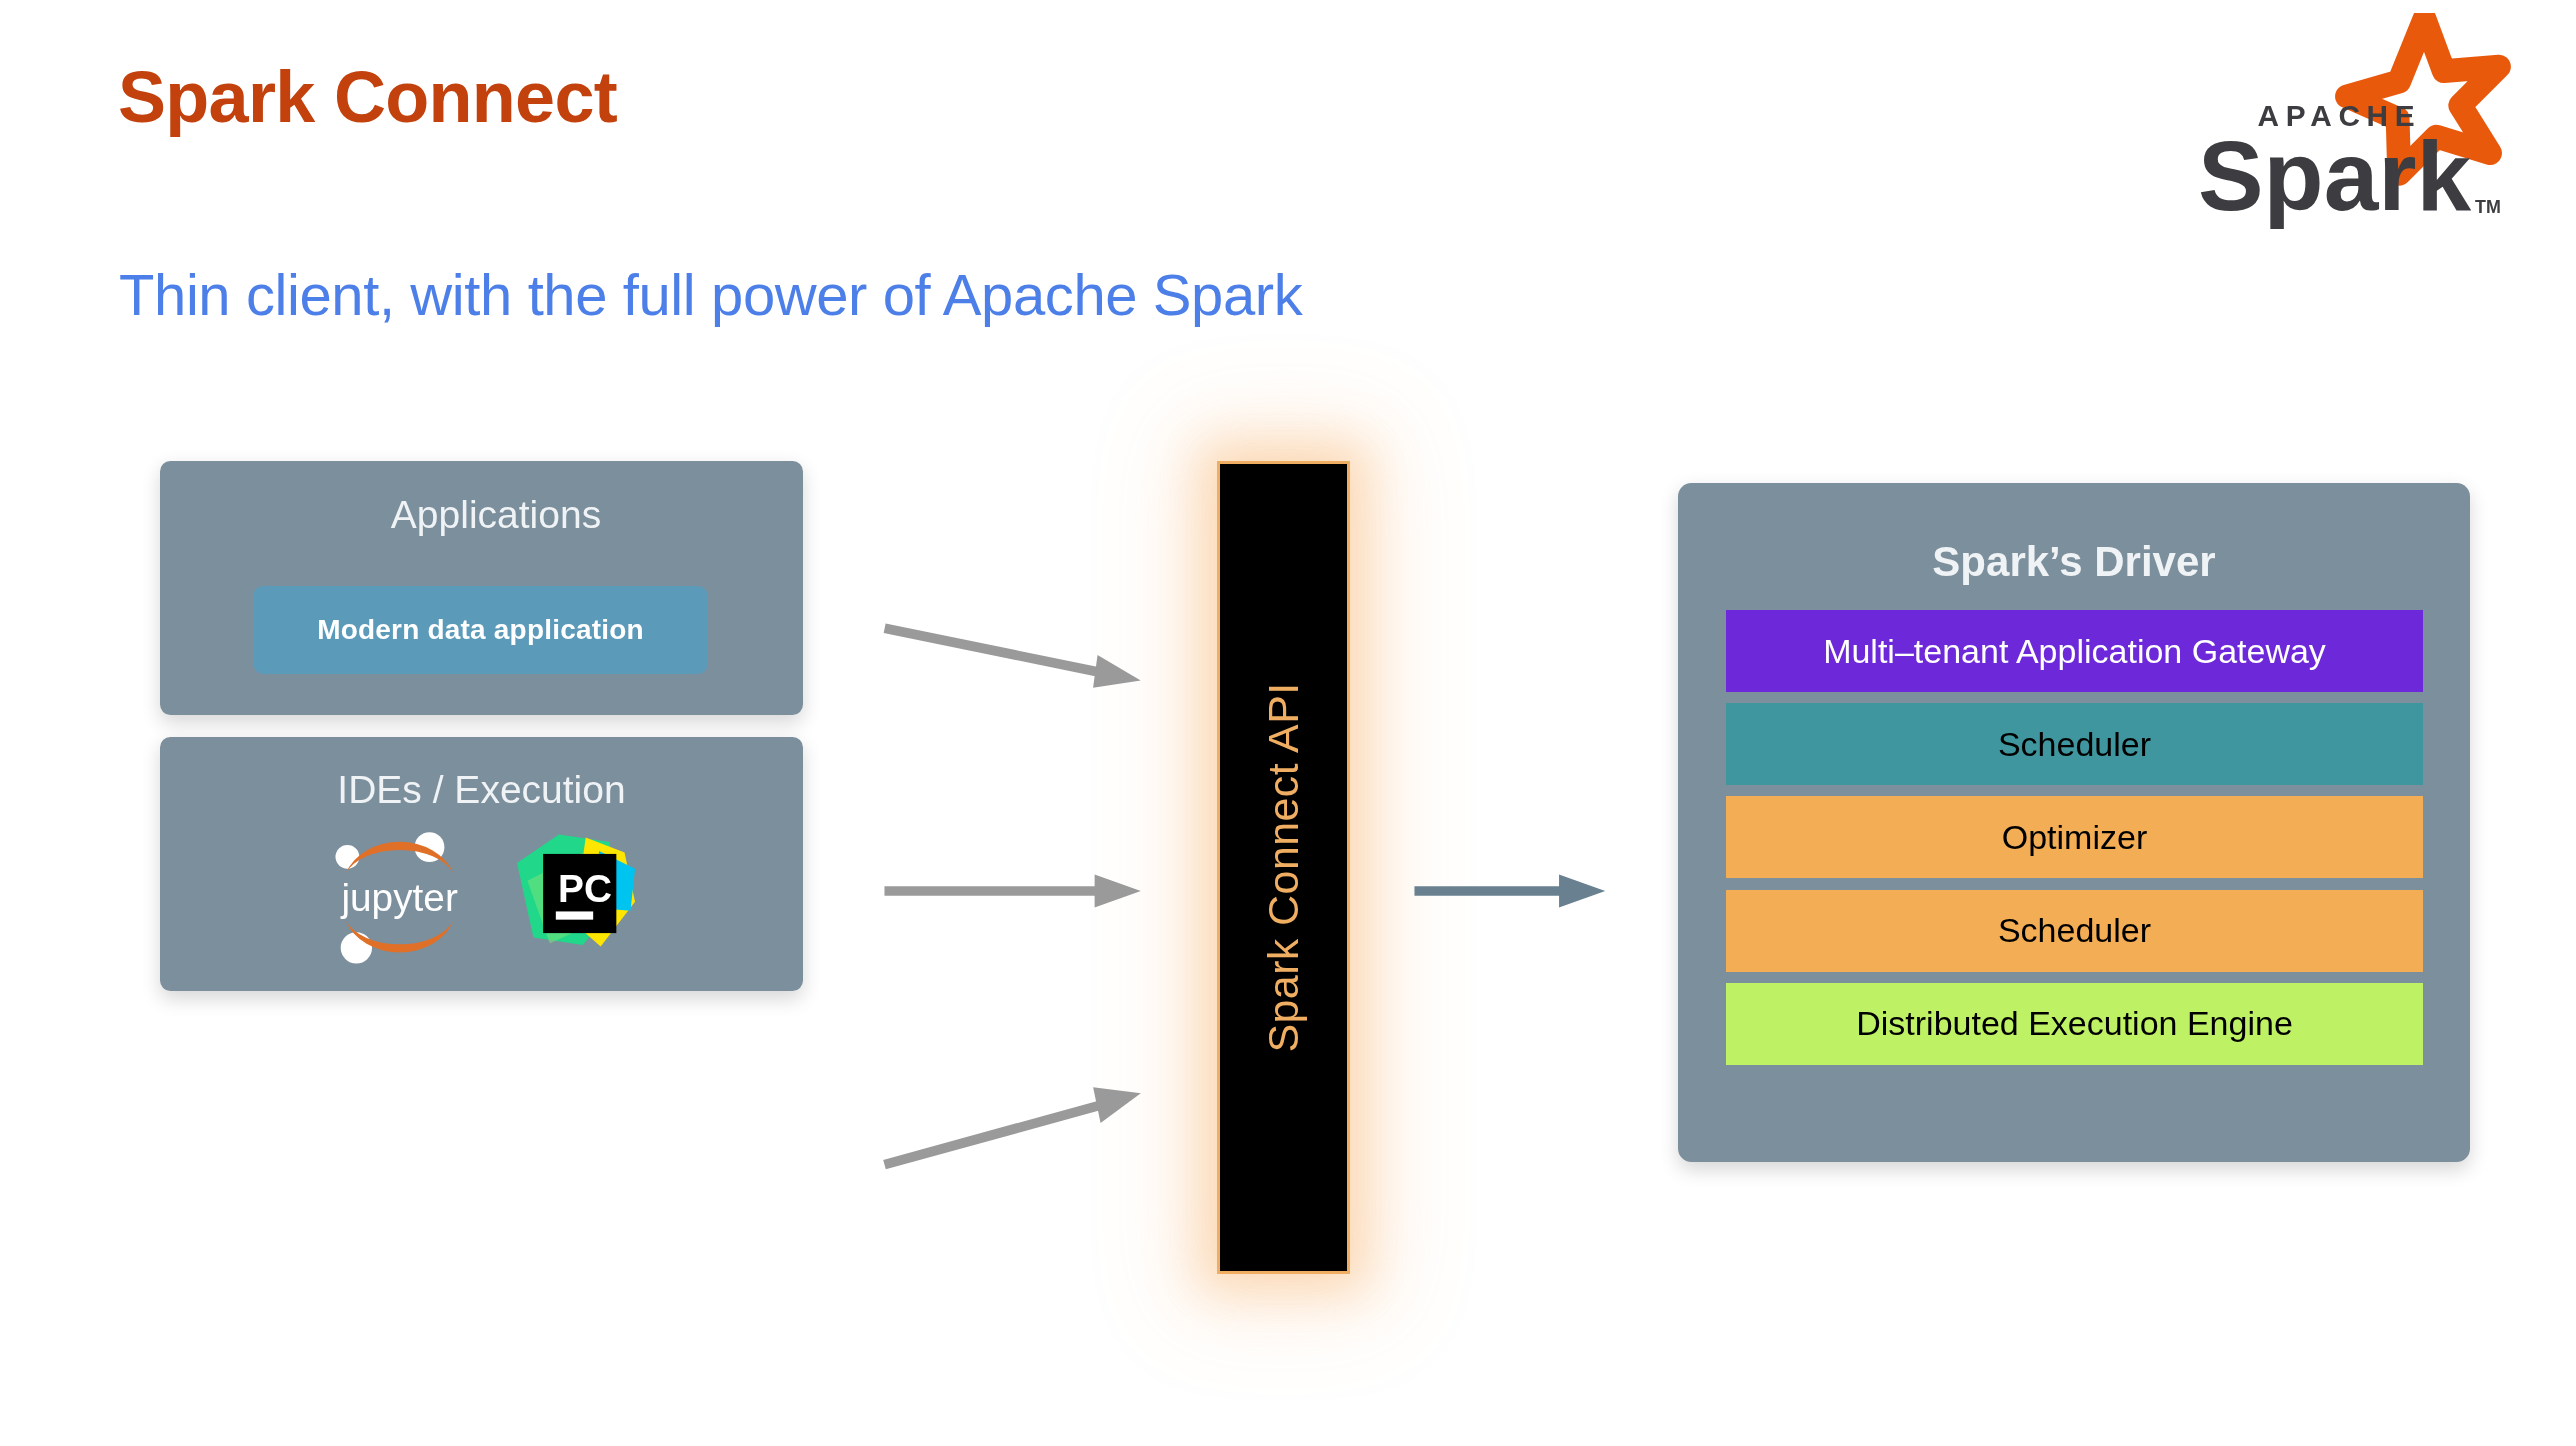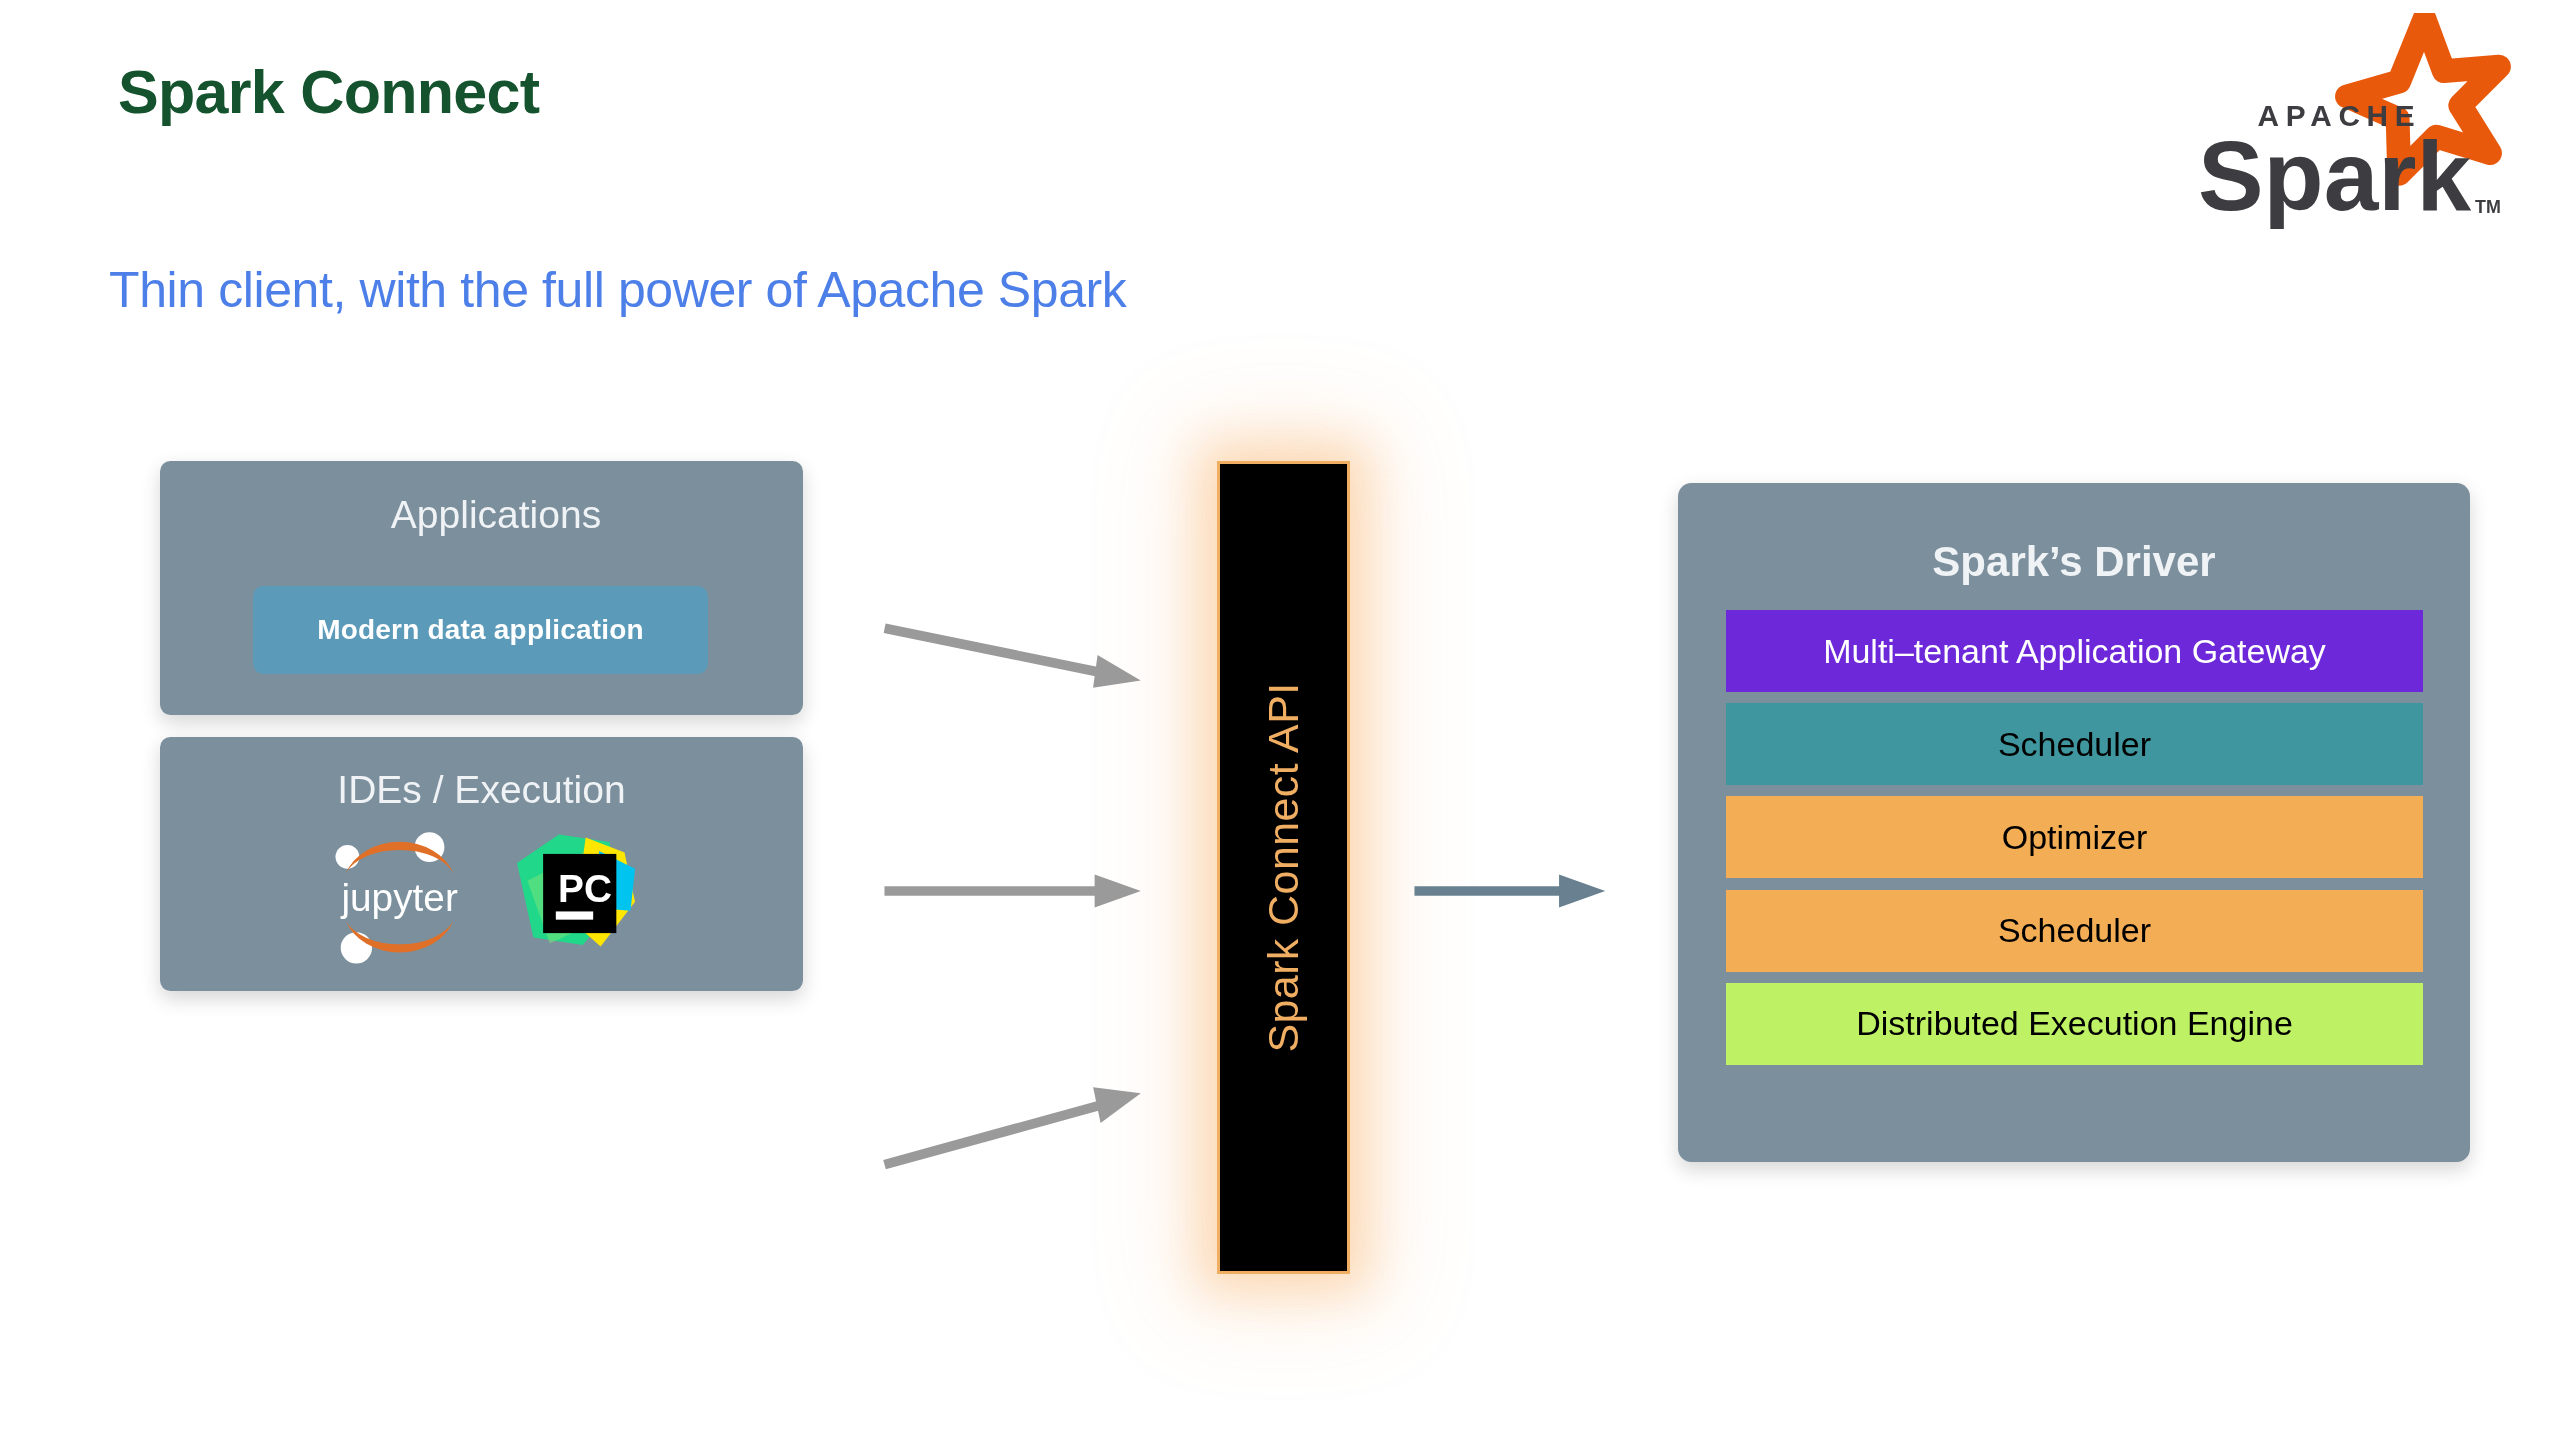--- a/index.html
+++ b/index.html
@@ -11,27 +11,27 @@
   }
   #slide {
     position: relative;
     width: 2576px; height: 1447px;
     background: #ffffff;
   }
 
   
   #title {
     position: absolute; left: 118px; top: 60px;
-    font-size: 61px; font-weight: 700; color: #14532d;
+    font-size: 72px; font-weight: 700; color: #c2410c;
     letter-spacing: -0.7px; line-height: 1.05;
     white-space: nowrap;
   }
   #subtitle {
-    position: absolute; left: 109px; top: 261px;
-    font-size: 50px; font-weight: 400; color: #4d7fe8;
+    position: absolute; left: 119px; top: 261px;
+    font-size: 58px; font-weight: 400; color: #4d7fe8;
     letter-spacing: -0.4px; white-space: nowrap;
   }
 
   
   #spark-logo {
     position: absolute; right: 41px; top: 13.4px;
     width: 373px; height: 216px;
   }
 
   

